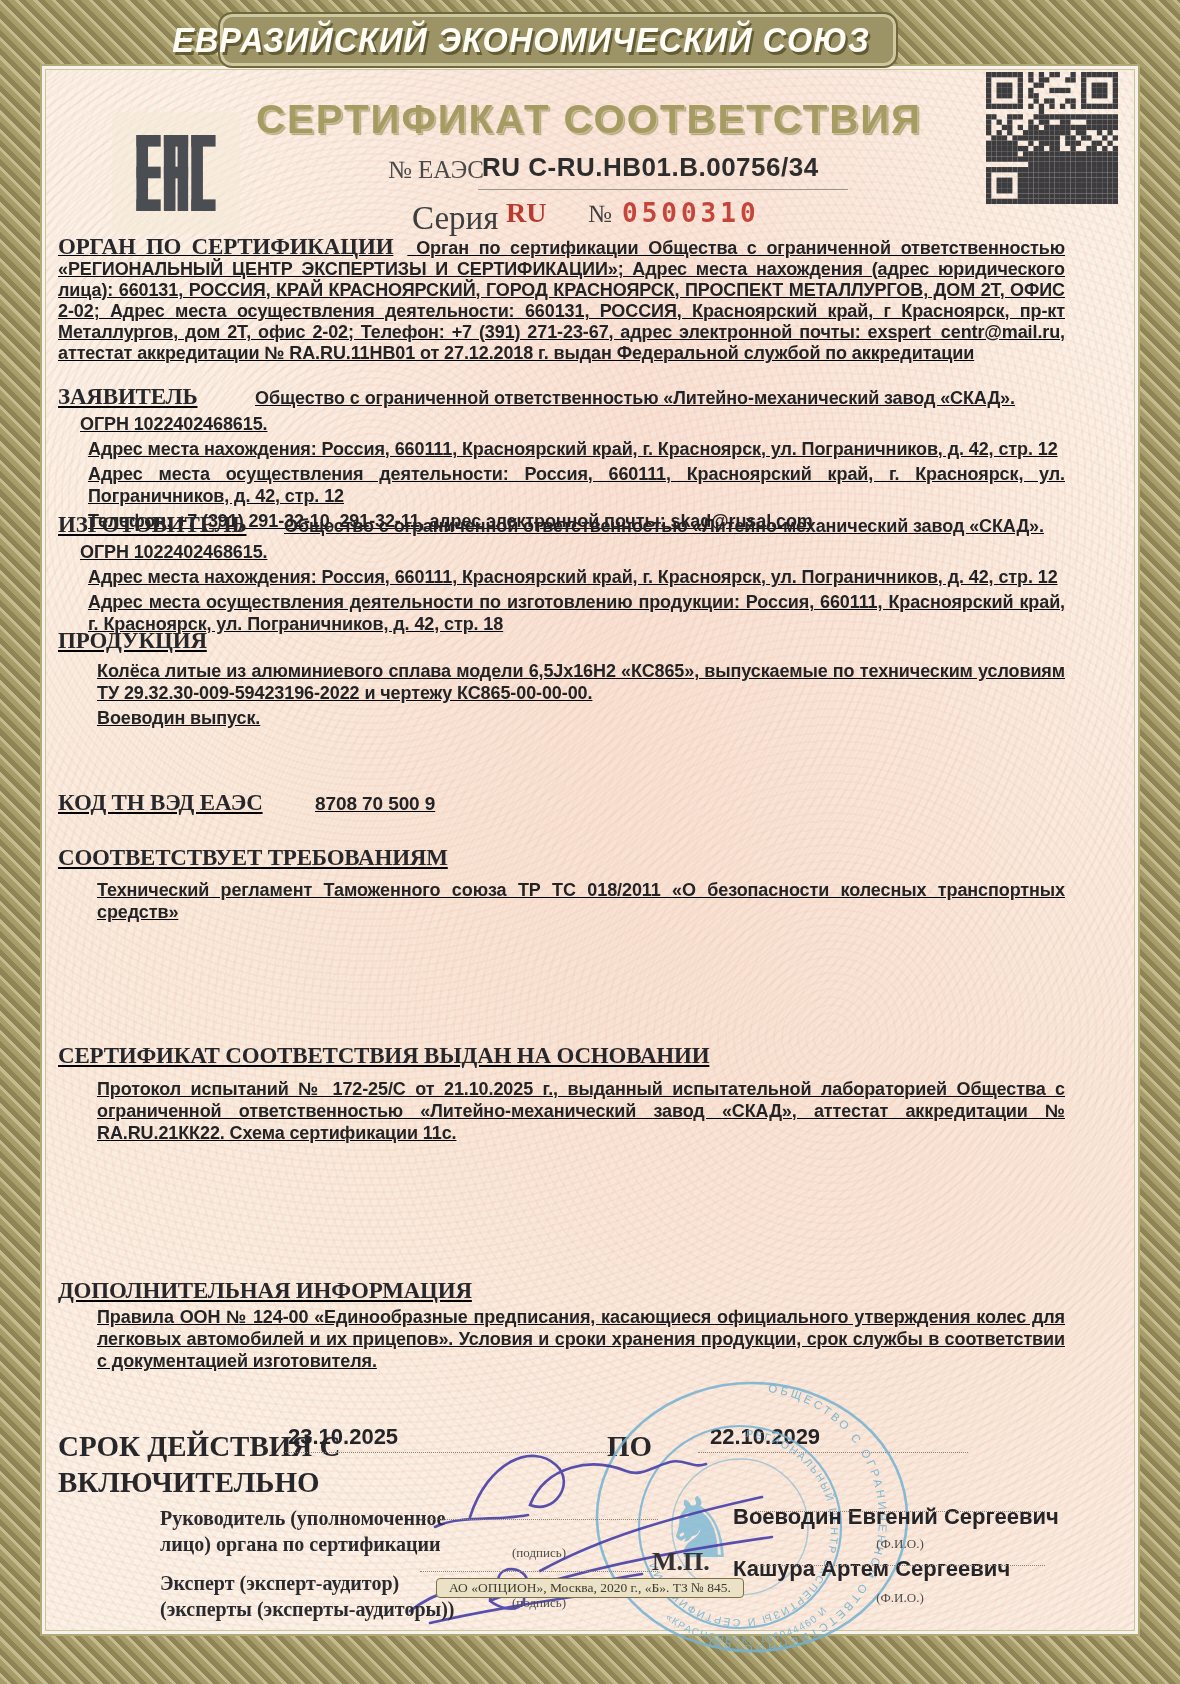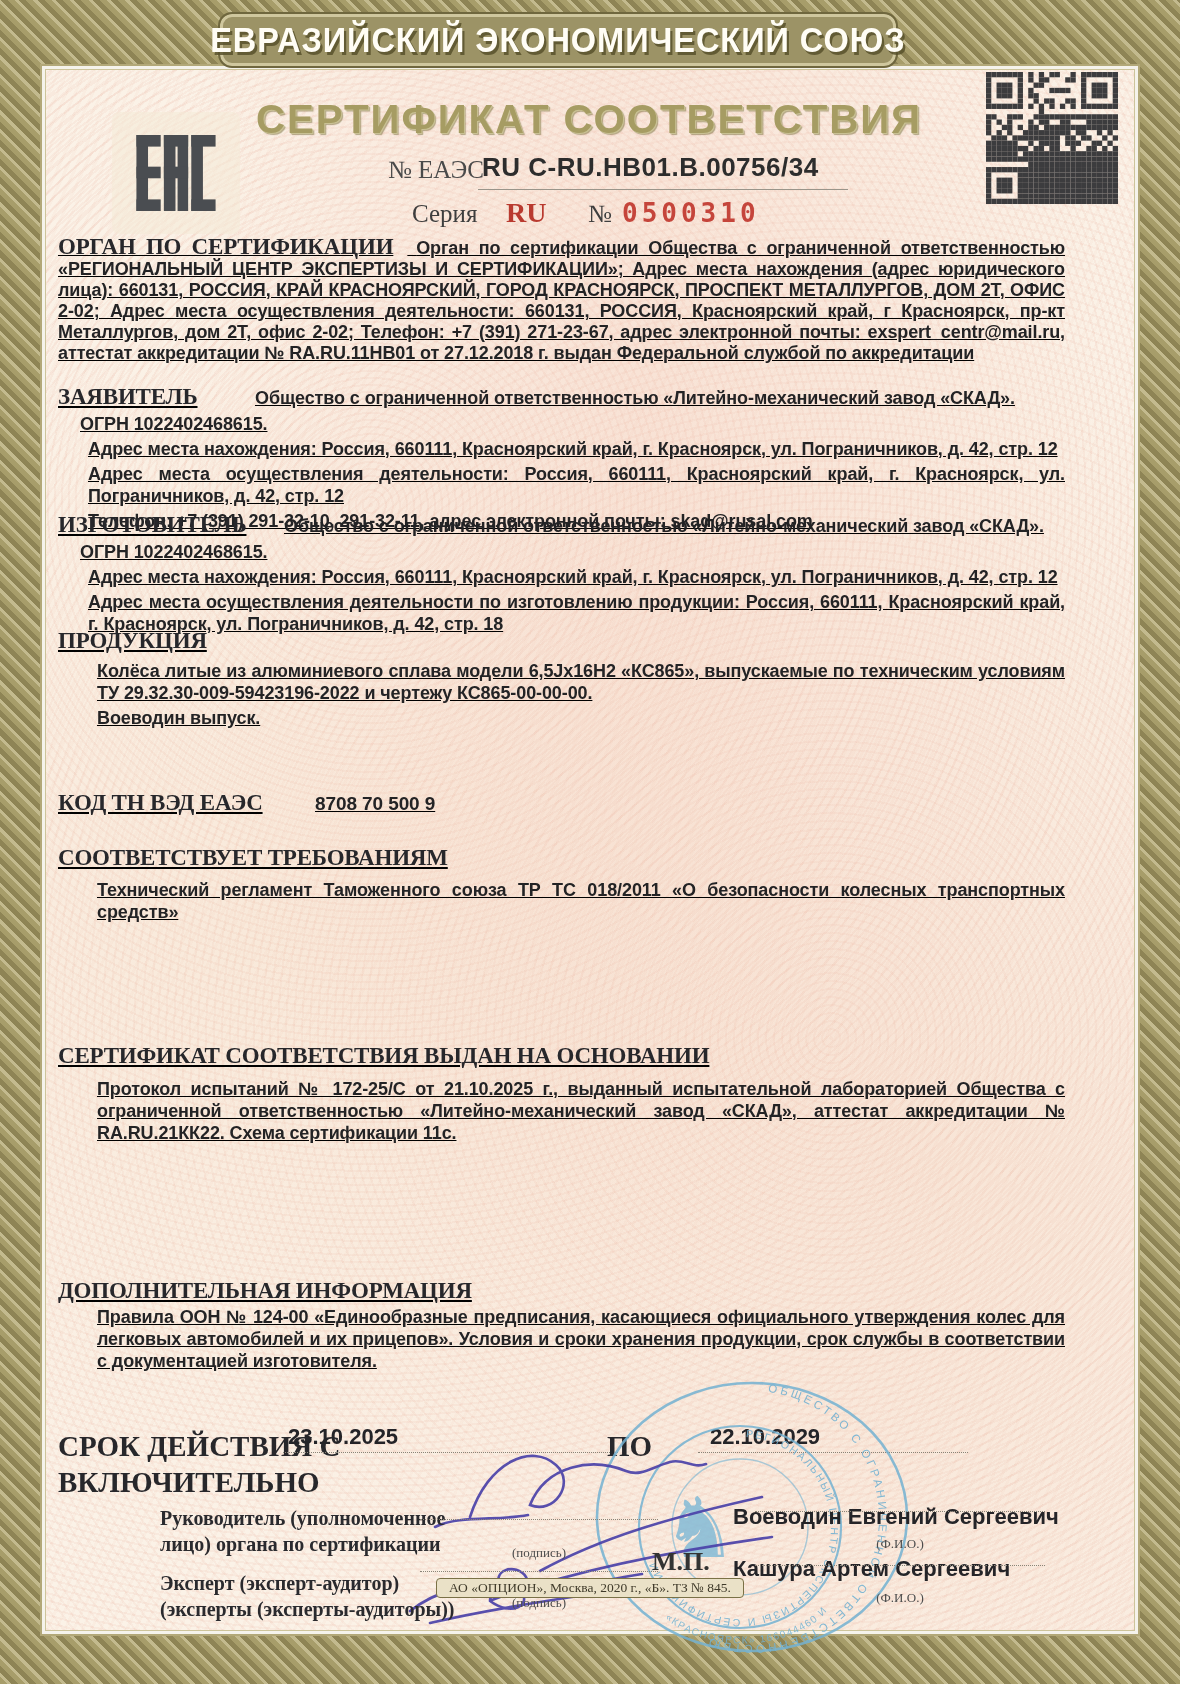--- a/index.html
+++ b/index.html
@@ -17,36 +17,36 @@
       repeating-radial-gradient(circle at 30% 28%, rgba(216,122,100,.075) 0 2px, transparent 2px 7px),
       repeating-radial-gradient(circle at 72% 62%, rgba(216,122,100,.065) 0 2px, transparent 2px 8px),
       repeating-linear-gradient(115deg, rgba(226,146,120,.05) 0 3px, transparent 3px 8px),
       #fbf2e7;
     border:2px solid #b2a878;
     box-shadow: inset 0 0 0 3px rgba(255,255,255,.8), inset 0 0 0 4px #cdc49a;
   }
   .banner{position:absolute;top:12px;left:218px;width:676px;height:52px;
     background:#9c9366;border:2px solid #6f673e;border-radius:14px;
     box-shadow: inset 0 0 0 3px #cfc79e;
-    display:flex;align-items:center;justify-content:center;}
+    display:flex;align-items:center;justify-content:flex-end;font-style:italic;}
   .banner span{font-family:"Liberation Sans",sans-serif;font-weight:700;font-size:35px;
     color:#fffdf5;letter-spacing:1px;transform:scaleX(.93);white-space:nowrap;
     text-shadow:2.5px 2.5px 0 rgba(88,81,44,.85);}
   .eac-box{position:absolute;left:112px;top:112px;width:128px;height:122px;
     background:rgba(243,234,214,.5);border-radius:8px;display:flex;align-items:center;justify-content:center;}
   .cert-title{position:absolute;top:96px;left:250px;width:610px;text-align:center;
     font-family:"Liberation Sans",sans-serif;font-weight:700;font-size:41px;letter-spacing:2px;
     color:#a69c63;white-space:nowrap;transform:scaleX(.98);
     text-shadow:1px 1px 0 #c9c194, 2px 2px 1px rgba(120,110,60,.55);}
   .numrow-label{position:absolute;top:156px;left:388px;font-family:"Liberation Serif",serif;
     font-size:25px;color:#4a4a4a;}
   .numrow-value{position:absolute;top:152px;left:482px;font-family:"Liberation Sans",sans-serif;
     font-weight:700;font-size:26px;color:#2d2d2d;letter-spacing:.5px;}
   .numrow-line{position:absolute;top:189px;left:478px;width:370px;height:1px;background:#9a958a;}
-  .series-label{position:absolute;top:200px;left:412px;font-family:"Liberation Serif",serif;font-size:25px;color:#3e3e3e;}
+  .series-label{position:absolute;top:200px;left:412px;font-family:"Liberation Serif",serif;font-size:33px;color:#3e3e3e;}
   .series-ru{position:absolute;top:197px;left:506px;font-family:"Liberation Serif",serif;font-weight:700;font-size:28px;color:#b93a2f;}
   .series-no{position:absolute;top:200px;left:588px;font-family:"Liberation Serif",serif;font-size:25px;color:#3e3e3e;}
   .series-num{position:absolute;top:198px;left:622px;font-family:"DejaVu Sans Mono",monospace;font-weight:700;
     font-size:26px;letter-spacing:4px;color:#c5453b;}
   .qr{position:absolute;left:986px;top:72px;width:132px;height:132px;}
   .sec{position:absolute;left:58px;width:1007px;text-decoration:underline;}
   .h-serif{font-family:"Liberation Serif",serif;font-weight:700;font-size:23px;color:#27272b;letter-spacing:-.2px;}
   .body-bold{font-family:"Liberation Sans",sans-serif;font-weight:700;font-size:18px;line-height:22px;color:#232325;letter-spacing:-.1px;}
   .just{text-align:justify;}
   .row{display:flex;align-items:baseline;}

